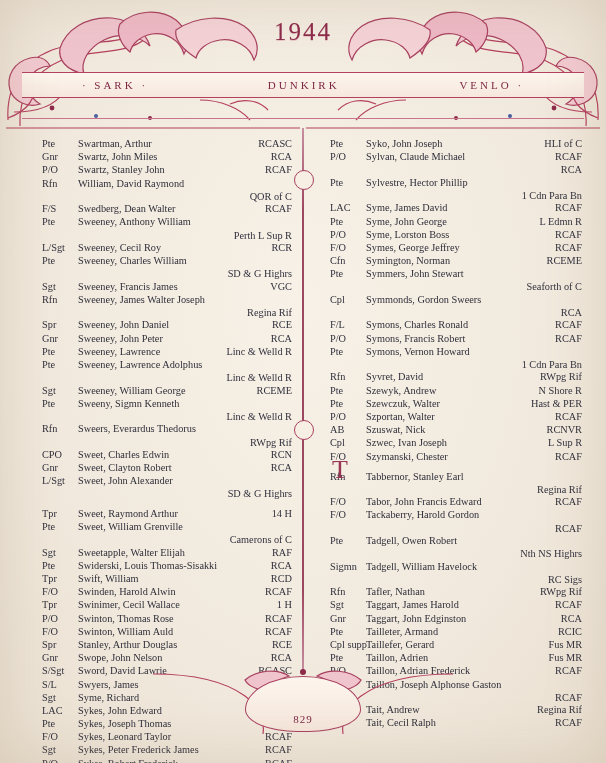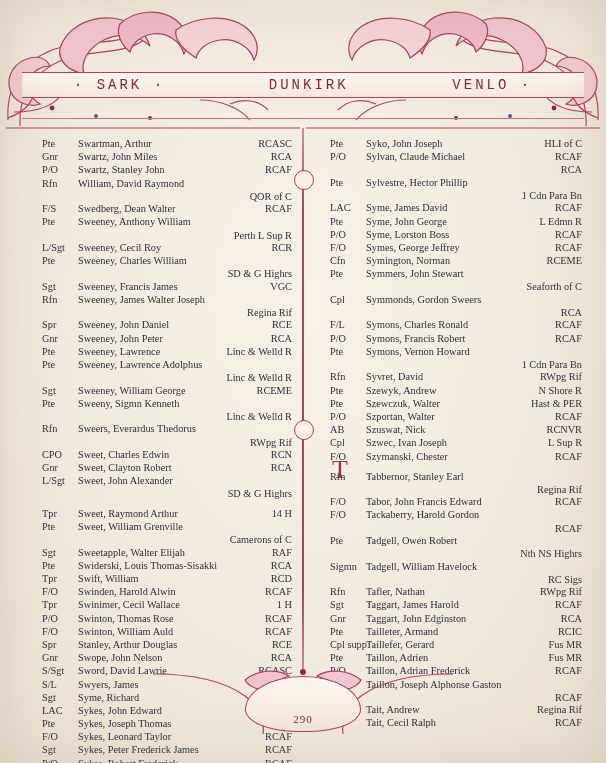--- a/index.html
+++ b/index.html
@@ -47,24 +47,24 @@
     height: 26px;
     background: linear-gradient(#fdf6ee, #f6e7dd);
     border-top: 1.5px solid #b4405f;
     border-bottom: 1.5px solid #b4405f;
     box-sizing: border-box;
     display: flex;
     align-items: center;
     justify-content: space-around;
   }
   .banner span {
-    font-size: 14px;
+    font-size: 11px;
     letter-spacing: 3px;
     color: #7e2744;
-    font-family: Liberation Mono, monospace;
+    font-family: Liberation Serif, serif;
   }
   .banner-rule {
     position: absolute;
     left: 22px;
     width: 562px;
     height: 1px;
     background: #c9748c;
   }
 
   
@@ -211,20 +211,21 @@
       <path d="M6,128 L300,128"></path>
       <path d="M14,112 C40,112 56,104 64,92"></path>
       <circle cx="52" cy="108" r="2.4" fill="#8d2a4a" stroke="none"></circle>
       <circle cx="96" cy="116" r="2" fill="#4a5fa0" stroke="none"></circle>
       <circle cx="150" cy="118" r="2" fill="#8d2a4a" stroke="none"></circle>
       <path d="M200,100 C220,100 240,108 250,120"></path>
       <path d="M230,104 C244,98 258,100 268,110"></path>
     </g>
   </svg>
 
+  <div class="year">1944</div>
 
   <div class="banner">
     <span>· SARK ·</span>
     <span>DUNKIRK</span>
     <span>VENLO ·</span>
   </div>
   <div class="banner-rule" style="top:118px;"></div>
 
   <div class="stem"></div>
   <div class="stem-knot" style="top:170px;"></div>
@@ -634,17 +635,17 @@
     <g fill="none" stroke="#b4405f" stroke-width="1.2">
       <path d="M0,14 C40,14 70,20 92,36 C106,46 112,60 110,74"></path>
       <path d="M300,14 C260,14 230,20 208,36 C194,46 188,60 190,74"></path>
       <path d="M92,20 C104,10 124,8 136,16 C128,18 120,24 118,32 C108,30 96,28 92,20Z" fill="#f0c4cd" stroke="#a8405f"></path>
       <path d="M208,20 C196,10 176,8 164,16 C172,18 180,24 182,32 C192,30 204,28 208,20Z" fill="#f0c4cd" stroke="#a8405f"></path>
       <circle cx="150" cy="12" r="3" fill="#8d2a4a" stroke="none"></circle>
     </g>
   </svg>
 
   <div class="cartouche">
-    <span class="folio">290</span>
+    <span class="folio">829</span>
   </div>
 
   <div class="vignette"></div>
 </div>
 
 </body></html>

